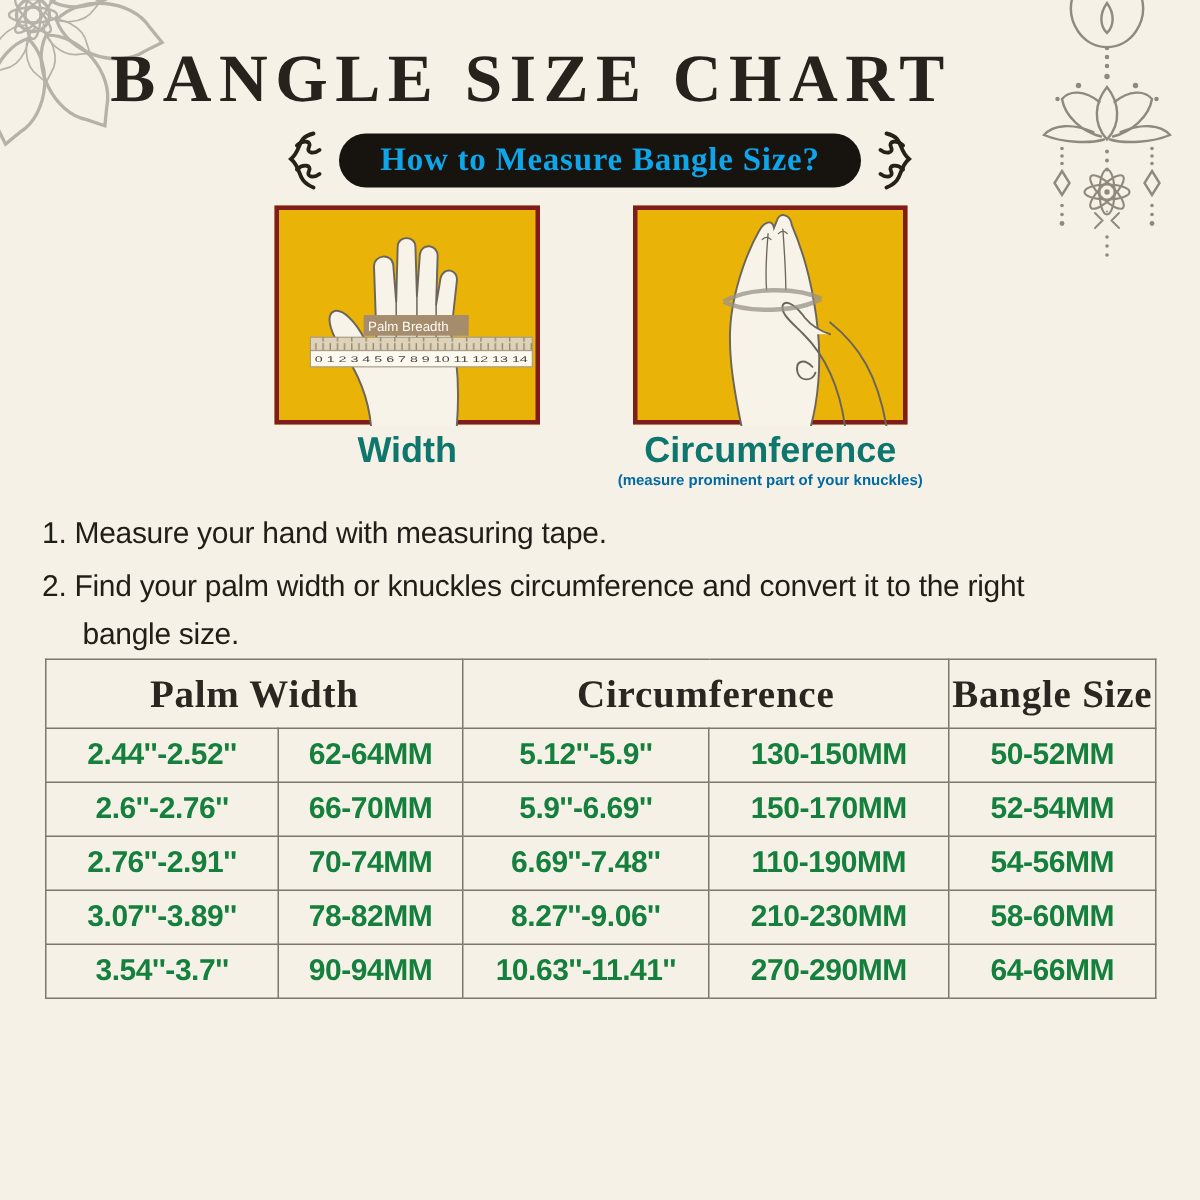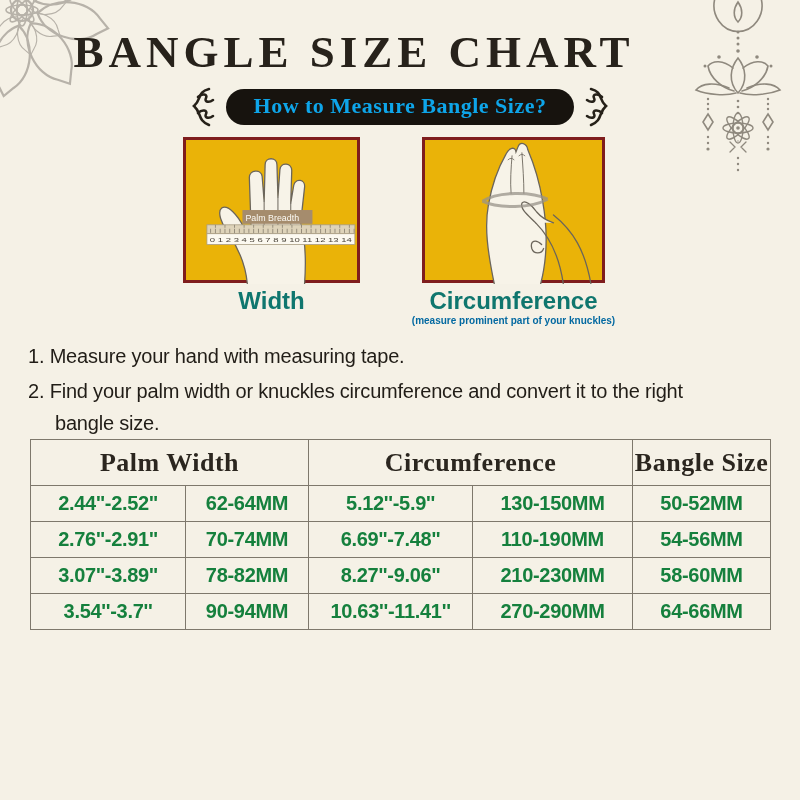--- a/index.html
+++ b/index.html
@@ -258,20 +258,27 @@
       </thead>
       <tbody>
           <tr>
             <td>2.44''-2.52''</td>
             <td>62-64MM</td>
             <td>5.12''-5.9''</td>
             <td>130-150MM</td>
             <td>50-52MM</td>
           </tr>
           <tr>
+            <td>2.6''-2.76''</td>
+            <td>66-70MM</td>
+            <td>5.9''-6.69''</td>
+            <td>150-170MM</td>
+            <td>52-54MM</td>
+          </tr>
+          <tr>
             <td>2.76''-2.91''</td>
             <td>70-74MM</td>
             <td>6.69''-7.48''</td>
             <td>110-190MM</td>
             <td>54-56MM</td>
           </tr>
           <tr>
             <td>3.07''-3.89''</td>
             <td>78-82MM</td>
             <td>8.27''-9.06''</td>

